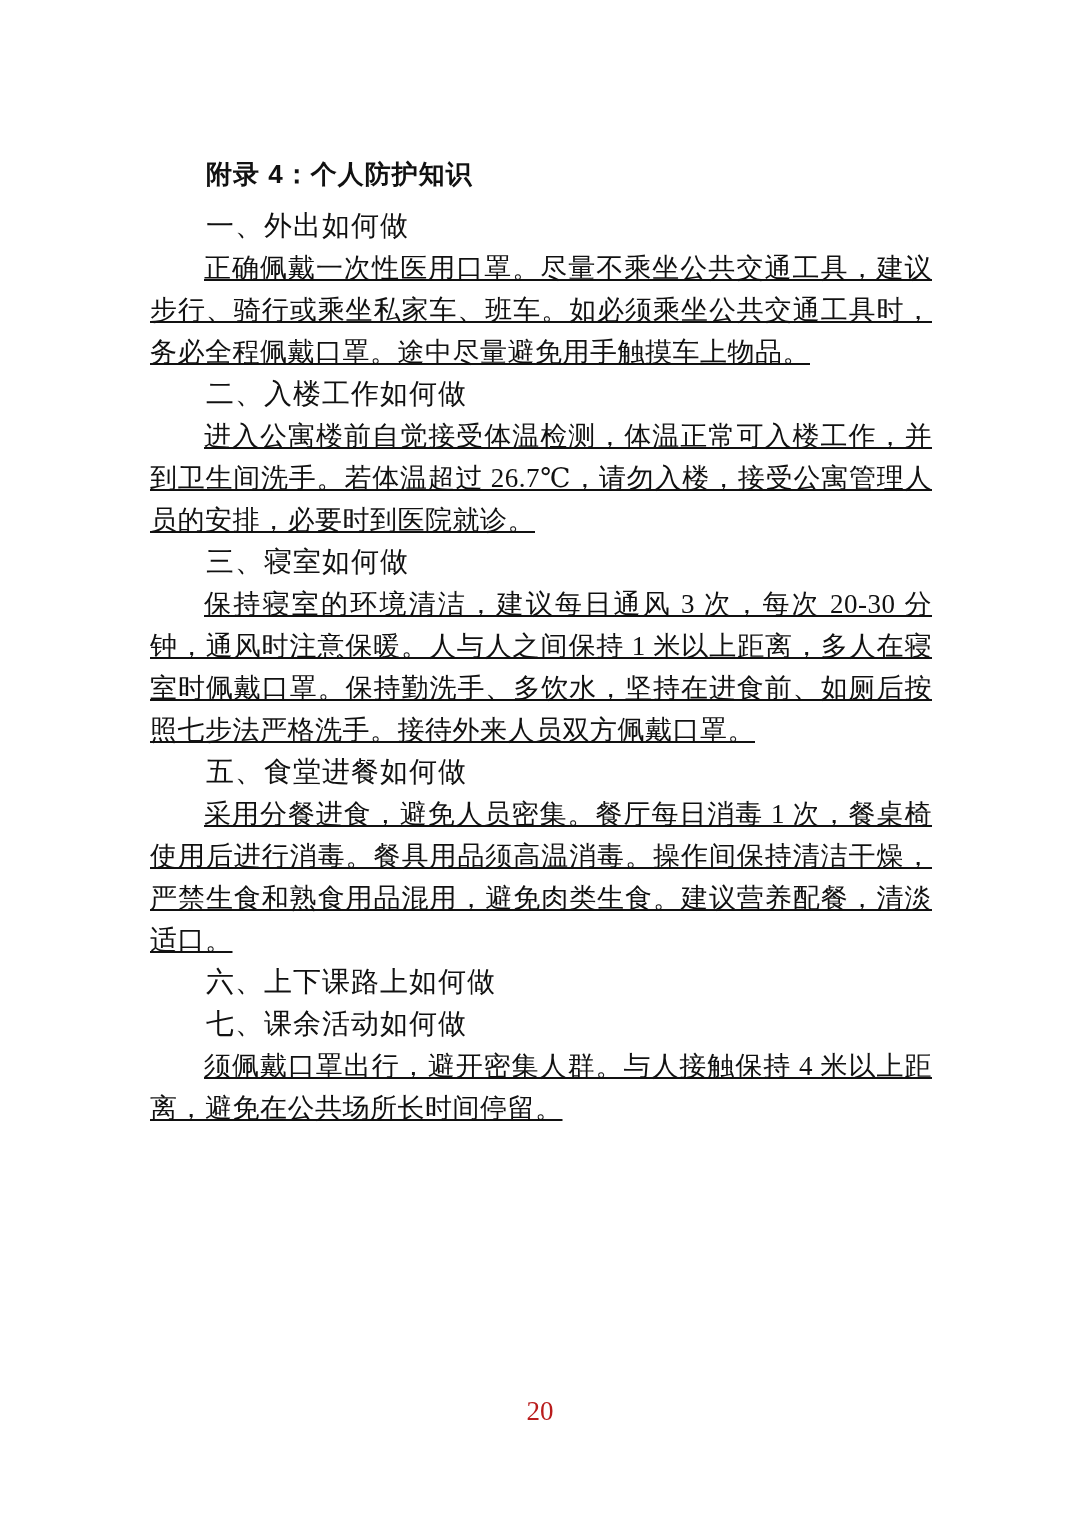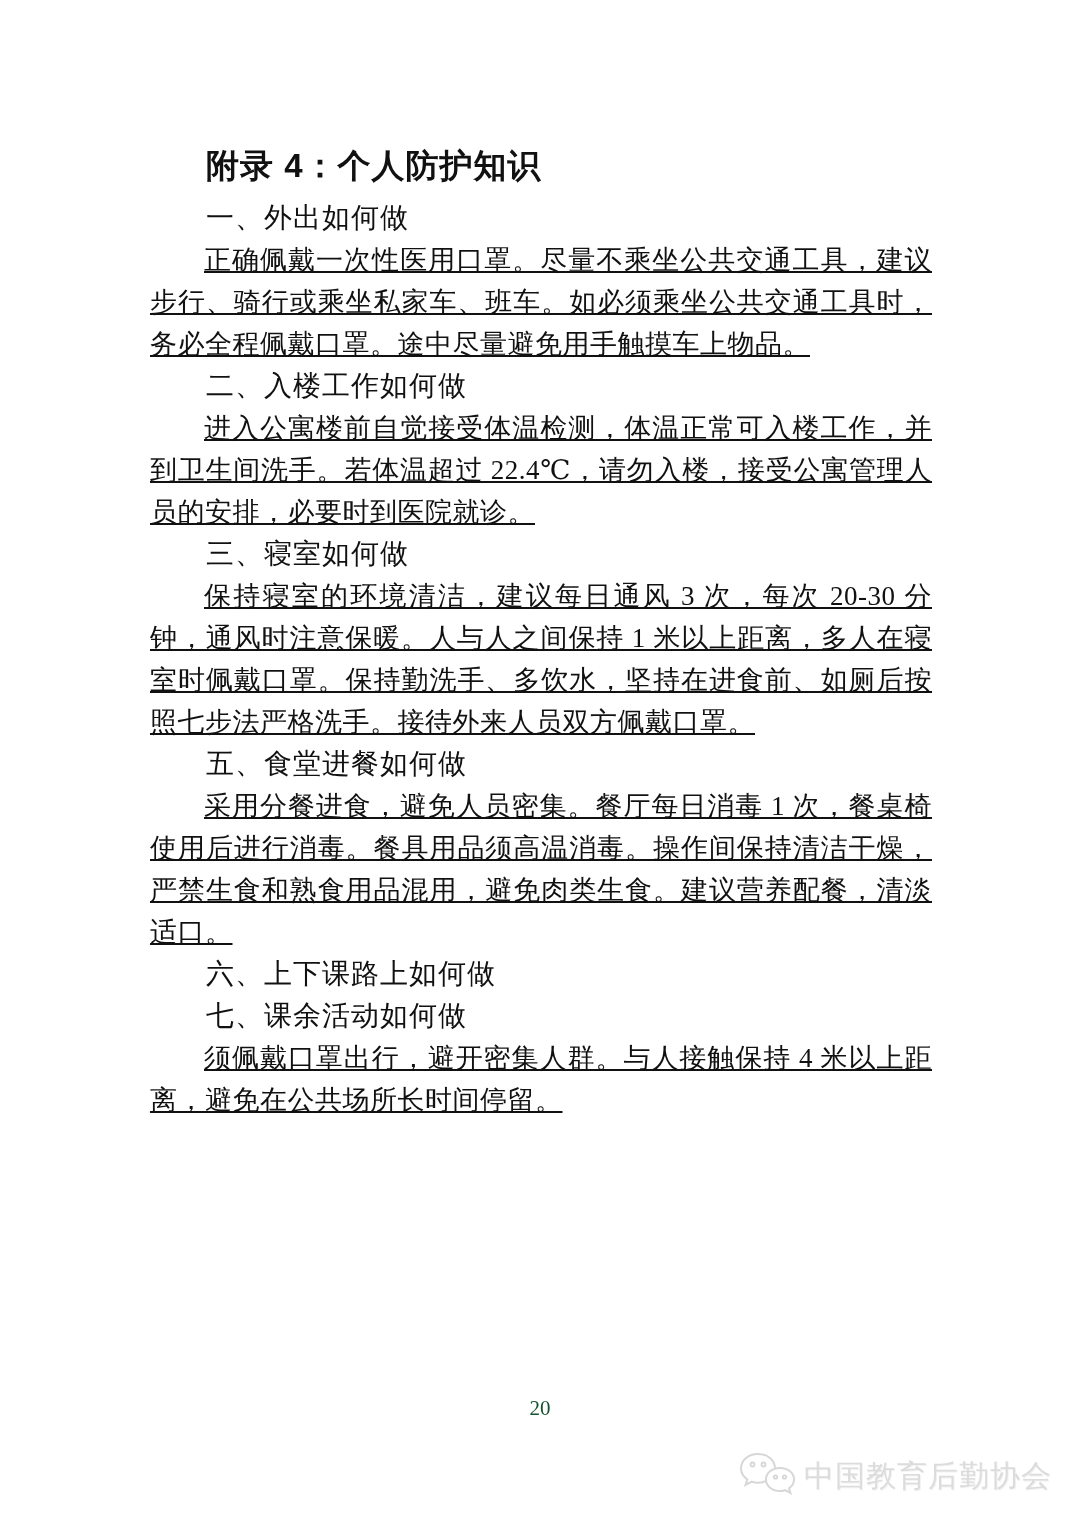--- a/index.html
+++ b/index.html
@@ -18,23 +18,23 @@
   }
   .content {
     position: absolute;
     left: 150px;
     top: 140px;
     width: 782px;
   }
   .doc-title {
     font-family: "Liberation Sans", "DejaVu Sans", sans-serif;
     font-weight: bold;
-    font-size: 33px;
+    font-size: 26px;
     line-height: 44px;
-    margin: 4px 0 9px 56px;
+    margin: 12px 0 9px 56px;
     letter-spacing: 1px;
   }
   .section-heading {
     font-family: "Liberation Sans", "DejaVu Sans", sans-serif;
     font-weight: normal;
     font-size: 28px;
     line-height: 42px;
     margin: 0;
     text-indent: 2em;
     letter-spacing: 1px;
@@ -48,22 +48,22 @@
     text-justify: inter-ideograph;
     letter-spacing: 0.5px;
     text-decoration: underline;
   }
   .page-number {
     position: absolute;
     top: 1396px;
     left: 0;
     width: 100%;
     text-align: center;
-    font-size: 21px;
-    color: #14532d;
+    font-size: 27px;
+    color: #b91c1c;
   }
   .watermark {
     position: absolute;
     top: 1450px;
     right: 28px;
     display: flex;
     align-items: center;
     gap: 8px;
   }
   .watermark-text {
@@ -86,21 +86,21 @@
 
     <h1 class="doc-title">附录 4：个人防护知识</h1>
 
     <section>
       <h2 class="section-heading">一、外出如何做</h2>
       <p class="body-paragraph">正确佩戴一次性医用口罩。尽量不乘坐公共交通工具，建议步行、骑行或乘坐私家车、班车。如必须乘坐公共交通工具时，务必全程佩戴口罩。途中尽量避免用手触摸车上物品。</p>
     </section>
 
     <section>
       <h2 class="section-heading">二、入楼工作如何做</h2>
-      <p class="body-paragraph">进入公寓楼前自觉接受体温检测，体温正常可入楼工作，并到卫生间洗手。若体温超过 22.4℃，请勿入楼，接受公寓管理人员的安排，必要时到医院就诊。</p>
+      <p class="body-paragraph">进入公寓楼前自觉接受体温检测，体温正常可入楼工作，并到卫生间洗手。若体温超过 26.7℃，请勿入楼，接受公寓管理人员的安排，必要时到医院就诊。</p>
     </section>
 
     <section>
       <h2 class="section-heading">三、寝室如何做</h2>
       <p class="body-paragraph">保持寝室的环境清洁，建议每日通风 3 次，每次 20-30 分钟，通风时注意保暖。人与人之间保持 1 米以上距离，多人在寝室时佩戴口罩。保持勤洗手、多饮水，坚持在进食前、如厕后按照七步法严格洗手。接待外来人员双方佩戴口罩。</p>
     </section>
 
 
     <section>
       <h2 class="section-heading">五、食堂进餐如何做</h2>
@@ -113,30 +113,13 @@
 
     <section>
       <h2 class="section-heading">七、课余活动如何做</h2>
       <p class="body-paragraph">须佩戴口罩出行，避开密集人群。与人接触保持 4 米以上距离，避免在公共场所长时间停留。</p>
     </section>
 
   </div>
 
   <div class="page-number">20</div>
 
-  <div class="watermark">
-    <span>
-      <svg class="wechat-icon-svg" width="58" height="52" viewBox="0 0 58 52">
-        <g fill="#ffffff" stroke="#d7d7d7" stroke-width="2">
-          <path d="M20 4 C10 4 3 10.5 3 18.5 C3 23 5.5 26.8 9.3 29.3 L7.5 35 L13.8 31.7 C15.7 32.3 17.8 32.7 20 32.7 C30 32.7 37 26.2 37 18.5 C37 10.5 30 4 20 4 Z"></path>
-          <path d="M42 18 C34 18 28 23 28 29.5 C28 36 34 41 42 41 C43.8 41 45.5 40.7 47 40.2 L52.5 43 L51 38.3 C54 36.2 56 33 56 29.5 C56 23 50 18 42 18 Z"></path>
-        </g>
-        <g fill="none" stroke="#d7d7d7" stroke-width="1.8">
-          <circle cx="14.5" cy="14.5" r="2"></circle>
-          <circle cx="25.5" cy="14.5" r="2"></circle>
-          <circle cx="37.5" cy="27" r="1.7"></circle>
-          <circle cx="46.5" cy="27" r="1.7"></circle>
-        </g>
-      </svg>
-    </span>
-    <span class="watermark-text">中国教育后勤协会</span>
-  </div>
 </div>
 
 </body></html>

